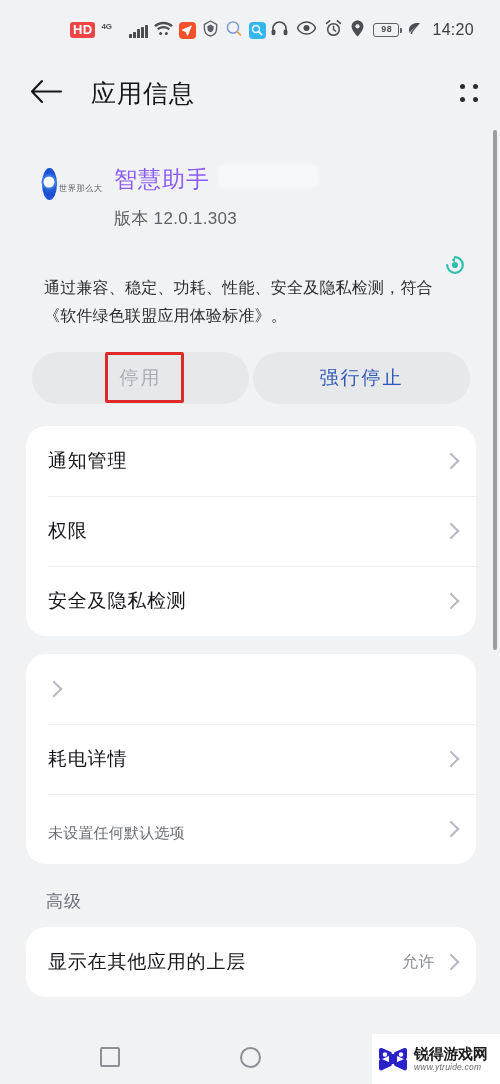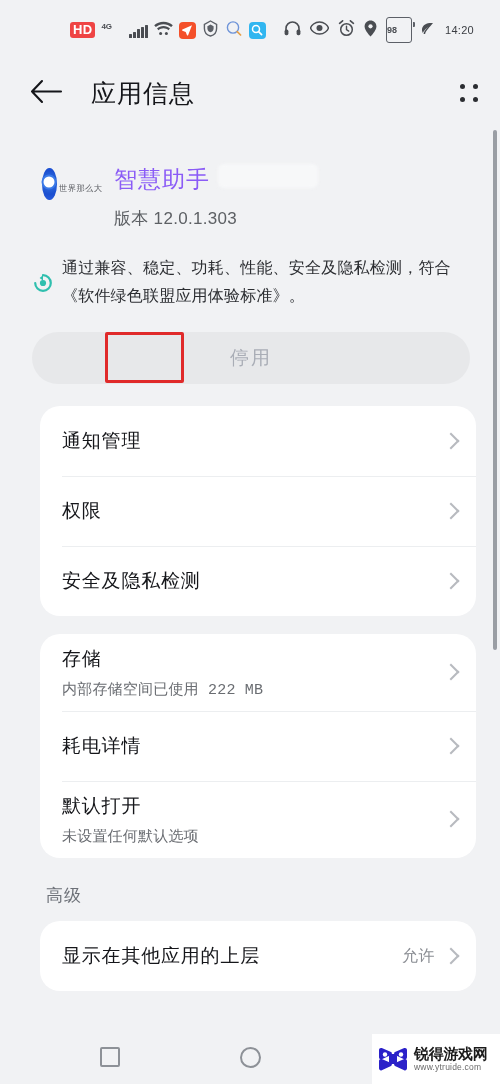--- a/index.html
+++ b/index.html
@@ -79,32 +79,32 @@
 
   .icon-sq {
     width: 17px; height: 17px;
     border-radius: 4px;
     display: flex; align-items: center; justify-content: center;
   }
   .icon-orange { background: #f4502a; }
   .icon-blue   { background: #31b6f0; }
 
   .time-txt {
-    font-size: 11px;
+    font-size: 16px;
     color: #3a3d42;
     font-weight: 500;
     letter-spacing: .3px;
     margin-left: 2px;
   }
   .batt {
     position: relative;
-    width: 26px; height: 26px;
+    width: 26px; height: 14px;
     border: 1.5px solid #5c6067;
     border-radius: 3px;
-    display: flex; align-items: center; justify-content: flex-start;
+    display: flex; align-items: center; justify-content: center; font-family: Liberation Mono, monospace;
   }
   .batt::after {
     content: "";
     position: absolute;
     right: -4px; top: 4px;
     width: 2px; height: 5px;
     background: #5c6067;
     border-radius: 0 1px 1px 0;
   }
   .batt span {
@@ -227,22 +227,23 @@
   .app-version {
     margin-top: 12px;
     font-size: 17px;
     color: #5d6064;
     letter-spacing: .3px;
   }
 
   
   .cert-note {
     display: flex;
-    align-items: center;
+    align-items: flex-end;
     padding: 24px 18px 0 16px;
+    flex-direction: column;
   }
   .cert-icon {
     flex: 0 0 18px;
     width: 18px; height: 18px;
     margin-top: 2px;
   }
   .cert-text {
     margin-left: 10px;
     font-size: 16px;
     line-height: 1.75;
@@ -283,24 +284,23 @@
     height: 51px;
     border: 3px solid #e02a2a;
     border-radius: 2px;
     pointer-events: none;
   }
 
   
   .card {
     background: #ffffff;
     border-radius: 20px;
-    margin: 22px 6px 0 22px;
+    margin: 22px 6px 0 8px;
     padding: 0 20px 0 22px;
     overflow: hidden;
-    font-family: Liberation Mono, monospace;
   }
   .card.tight { margin-top: 18px; }
   .row {
     display: flex;
     align-items: center;
     min-height: 70px;
     padding: 12px 0;
     position: relative;
     cursor: pointer;
   }
@@ -389,20 +389,21 @@
     font-size: 15px;
     font-weight: bold;
     color: #1a1a1a;
     letter-spacing: -.3px;
   }
   .wm-url {
     font-size: 8.5px;
     color: #6a6a6a;
     letter-spacing: .2px;
     margin-top: 2px;
+    font-style: italic;
   }
 </style>
 </head>
 <body>
 
 <div id="phone">
 
   <div class="status-bar">
     <div class="status-left">
       <span class="hd-badge">HD</span>
@@ -530,20 +531,21 @@
         </svg>
       </span>
       <span class="cert-text">通过兼容、稳定、功耗、性能、安全及隐私检测，符合《软件绿色联盟应用体验标准》。</span>
     </div>
 
     <div class="actions">
       <div class="pill-wrap">
         <button class="pill disabled">停用</button>
         <div class="annot-box"></div>
       </div>
+      <button class="pill primary">强行停止</button>
     </div>
 
     <div class="card">
       <div class="row">
         <div class="row-texts">
           <div class="row-title">通知管理</div>
         </div>
         <span class="chev"></span>
       </div>
       <div class="row">
@@ -555,35 +557,30 @@
       <div class="row">
         <div class="row-texts">
           <div class="row-title">安全及隐私检测</div>
         </div>
         <span class="chev"></span>
       </div>
     </div>
 
     <div class="card tight">
       <div class="row">
-        <div class="row-texts">
-          <div class="row-title">存储</div>
-          <div class="row-sub">内部存储空间已使用 222 MB</div>
-        </div>
         <span class="chev"></span>
       </div>
       <div class="row">
         <div class="row-texts">
           <div class="row-title">耗电详情</div>
         </div>
         <span class="chev"></span>
       </div>
       <div class="row">
         <div class="row-texts">
-          <div class="row-title">默认打开</div>
           <div class="row-sub">未设置任何默认选项</div>
         </div>
         <span class="chev"></span>
       </div>
     </div>
 
     <div class="section-header">高级</div>
 
     <div class="card" style="margin-top:0">
       <div class="row">

